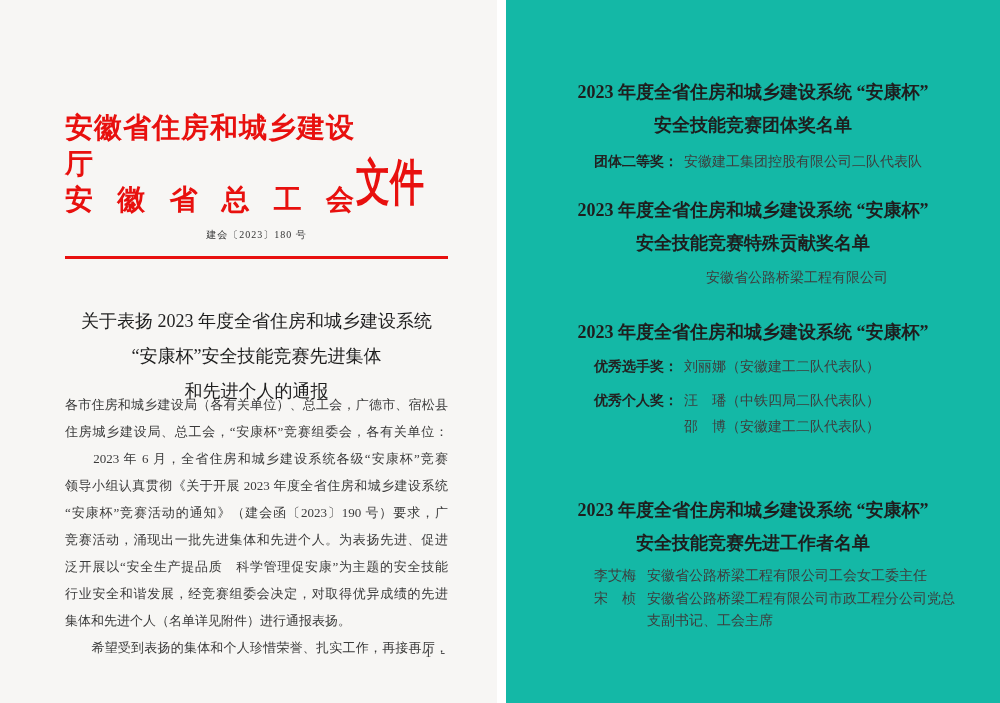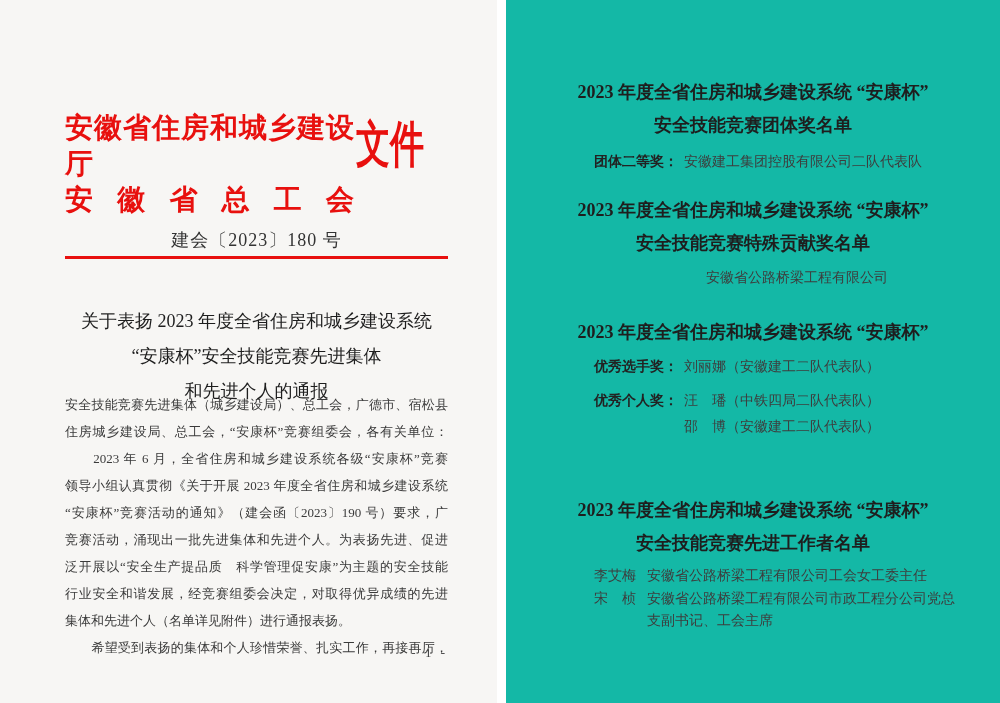--- a/index.html
+++ b/index.html
@@ -8,28 +8,28 @@
     background: #ffffff;
     font-family: "Liberation Serif", "DejaVu Serif", serif;
   }
   .canvas { position: relative; width: 1000px; height: 703px; background: #fdfdfd; }
   .page { position: absolute; top: 0; height: 703px; }
   .page-left  { left: 0;   width: 497px; background: #f7f6f4; }
   .gutter     { position: absolute; left: 497px; top: 0; width: 9px; height: 703px; background: #ffffff; }
   .page-right { left: 506px; width: 494px; background: #14b8a6; }
 
   
-  .red-header { position: absolute; left: 65px; top: 110px; width: 383px; display: flex; align-items: flex-start; }
+  .red-header { position: absolute; left: 65px; top: 110px; width: 383px; display: flex; align-items: flex-end; }
   .org-lines { width: 314px; }
   .org-line { color: #e8100e; font-weight: bold; font-size: 28px; line-height: 36px;
               text-align: justify; text-align-last: justify; }
   .doc-type { color: #e8100e; font-weight: bold; font-size: 46px; line-height: 70px;
               margin-left: 2px; transform: scale(0.74, 1.08); transform-origin: left center; white-space: nowrap; }
   .doc-number { position: absolute; left: 65px; top: 228px; width: 383px; text-align: center;
-                font-size: 18px; color: #333; letter-spacing: 1px; }
+                font-size: 10px; color: #333; letter-spacing: 1px; }
   .red-rule { position: absolute; left: 65px; top: 256px; width: 383px; height: 3px; background: #e8100e; }
   .doc-title { position: absolute; left: 40px; top: 304px; width: 433px; text-align: center;
                font-weight: normal; font-size: 18px; line-height: 35px; color: #1e1e1e; }
   .body-text { position: absolute; left: 65px; top: 391px; width: 383px;
                font-size: 13px; line-height: 27px; color: #3a3a3a; }
   .bline { text-align: justify; text-align-last: justify; }
   .bline.short { text-align-last: left; }
   .page-num { position: absolute; left: 65px; top: 645px; width: 383px; text-align: right;
               font-size: 13px; color: #444; letter-spacing: 3px; }
 
@@ -65,21 +65,21 @@
 
     <div class="red-rule"></div>
 
     <div class="doc-title">
       <div>关于表扬 2023 年度全省住房和城乡建设系统</div>
       <div>“安康杯”安全技能竞赛先进集体</div>
       <div>和先进个人的通报</div>
     </div>
 
     <div class="body-text">
-      <div class="bline">安全技能竞赛先进集体（城乡建设局）、总工会，广德市、宿松县</div>
+      <div class="bline">各市住房和城乡建设局（各有关单位）、总工会，广德市、宿松县</div>
       <div class="bline">住房城乡建设局、总工会，“安康杯”竞赛组委会，各有关单位：</div>
       <div class="bline">　　2023 年 6 月，全省住房和城乡建设系统各级“安康杯”竞赛</div>
       <div class="bline">领导小组认真贯彻《关于开展 2023 年度全省住房和城乡建设系统</div>
       <div class="bline">“安康杯”竞赛活动的通知》（建会函〔2023〕190 号）要求，广</div>
       <div class="bline">竞赛活动，涌现出一批先进集体和先进个人。为表扬先进、促进</div>
       <div class="bline">泛开展以“安全生产提品质　科学管理促安康”为主题的安全技能</div>
       <div class="bline">行业安全和谐发展，经竞赛组委会决定，对取得优异成绩的先进</div>
       <div class="bline short">集体和先进个人（名单详见附件）进行通报表扬。</div>
       <div class="bline">　　希望受到表扬的集体和个人珍惜荣誉、扎实工作，再接再厉，</div>
     </div>

